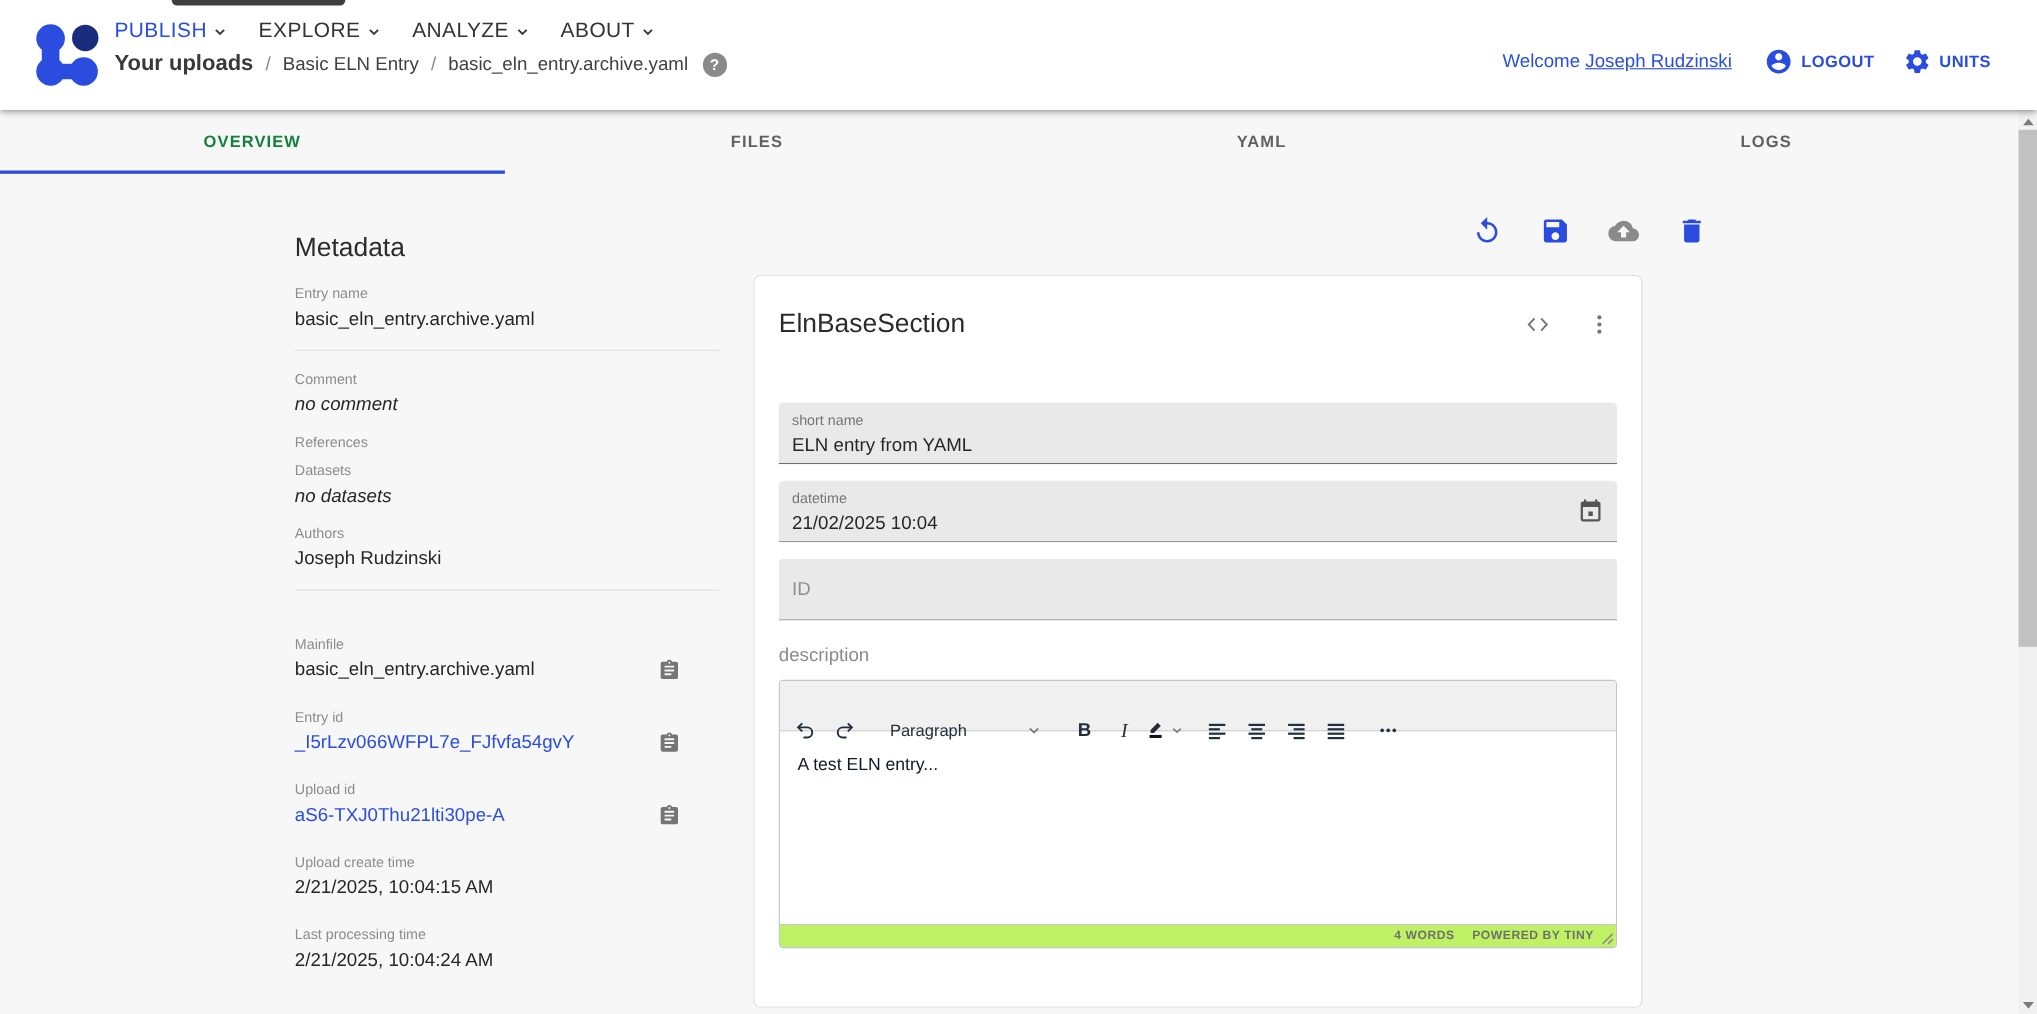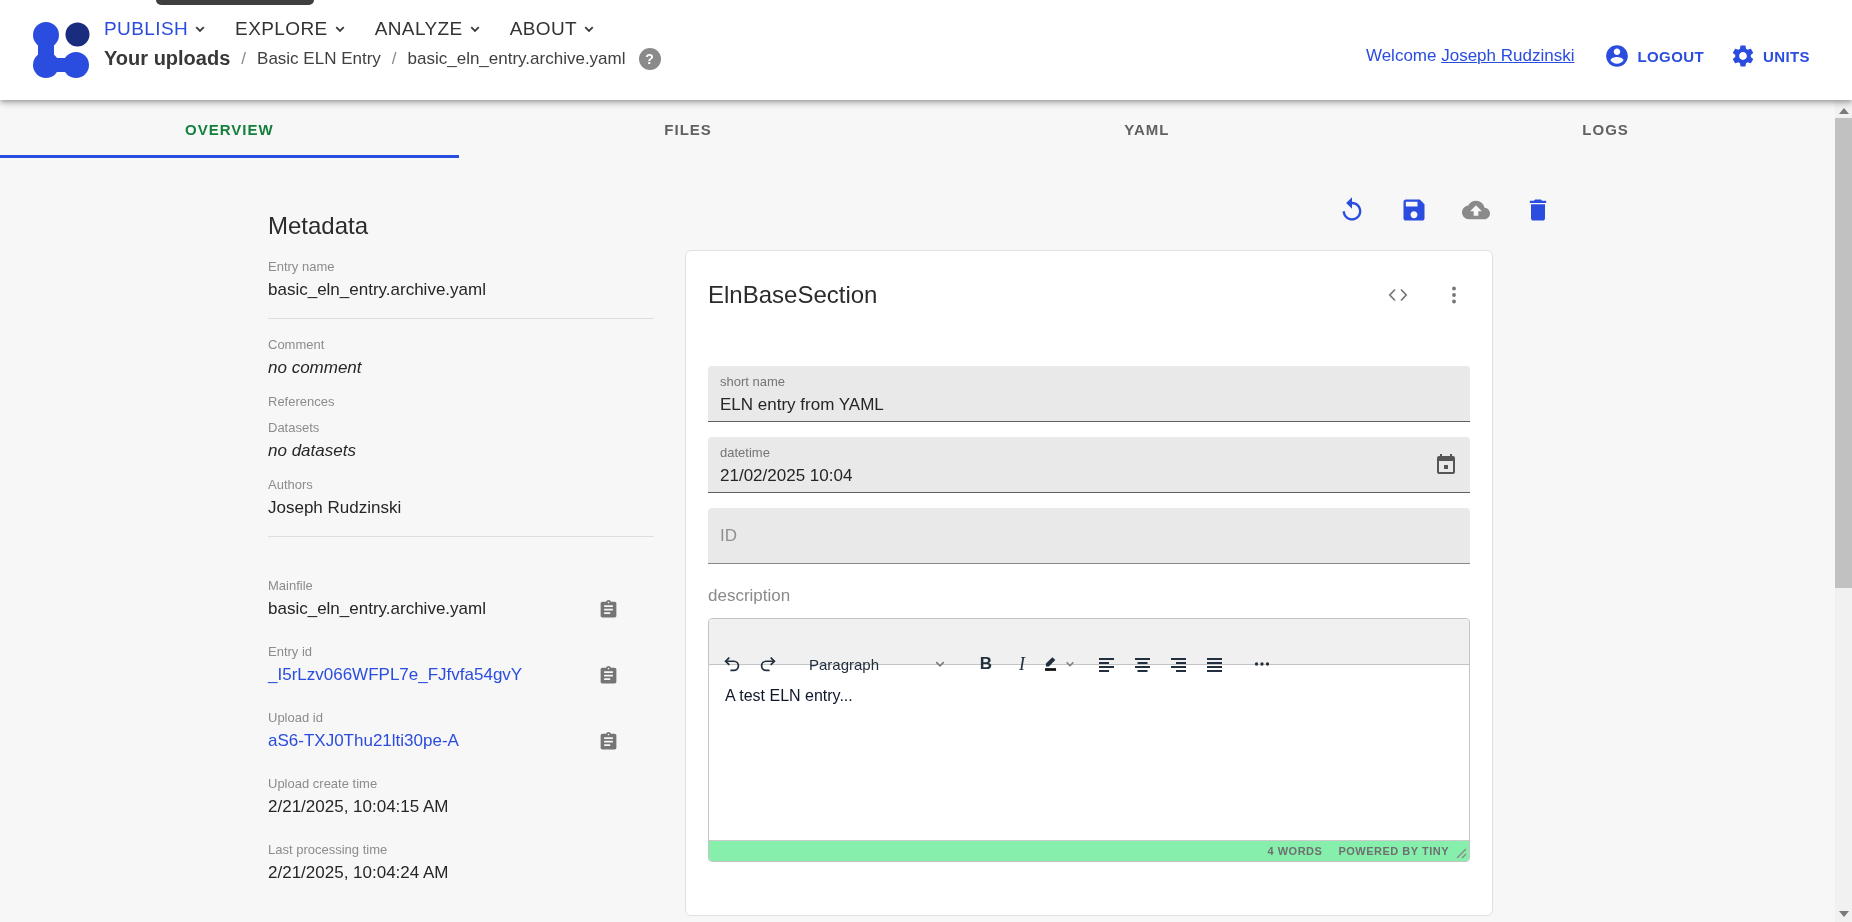--- a/index.html
+++ b/index.html
@@ -135,21 +135,21 @@
   .tbtn .glyph-b { font-weight:700; font-size:17px; }
   .tbtn .glyph-i { font-style:italic; font-family:"Liberation Serif", serif; font-size:18px; }
   .tselect {
     display:flex; align-items:center; justify-content:space-between;
     width:160px; padding:0 8px 0 12px; color:#222f3e; font-size:15px; cursor:pointer;
   }
   .tsplit { display:flex; align-items:center; cursor:pointer; color:#222f3e; }
   .tmce-body { height:175px; background:#fff; padding:22px 16px 0 16px; cursor:text; }
   .tmce-body p { font-size:16px; color:#0f172a; }
   .tmce-status {
-    height:21px; background:#86efac; border-top:1px solid #cccccc;
+    height:21px; background:#bef264; border-top:1px solid #cccccc;
     display:flex; align-items:center; justify-content:flex-end; gap:16px;
     padding-right:20px; position:relative;
   }
   .status-txt { font-size:11px; font-weight:600; letter-spacing:.5px; color:#6f6f6f; }
   .grip { position:absolute; right:2px; bottom:2px; cursor:nwse-resize; color:#8a8a8a; }
 
   
   .sbar { position:absolute; right:0; top:100px; width:17px; height:822px; background:#f1f1f1; z-index:6; }
   .sbar .arrow { position:absolute; left:0; width:17px; height:17px; display:flex; align-items:center; justify-content:center; color:#7a7a7a; cursor:pointer; }
   .sbar .arrow.up { top:2px; }

